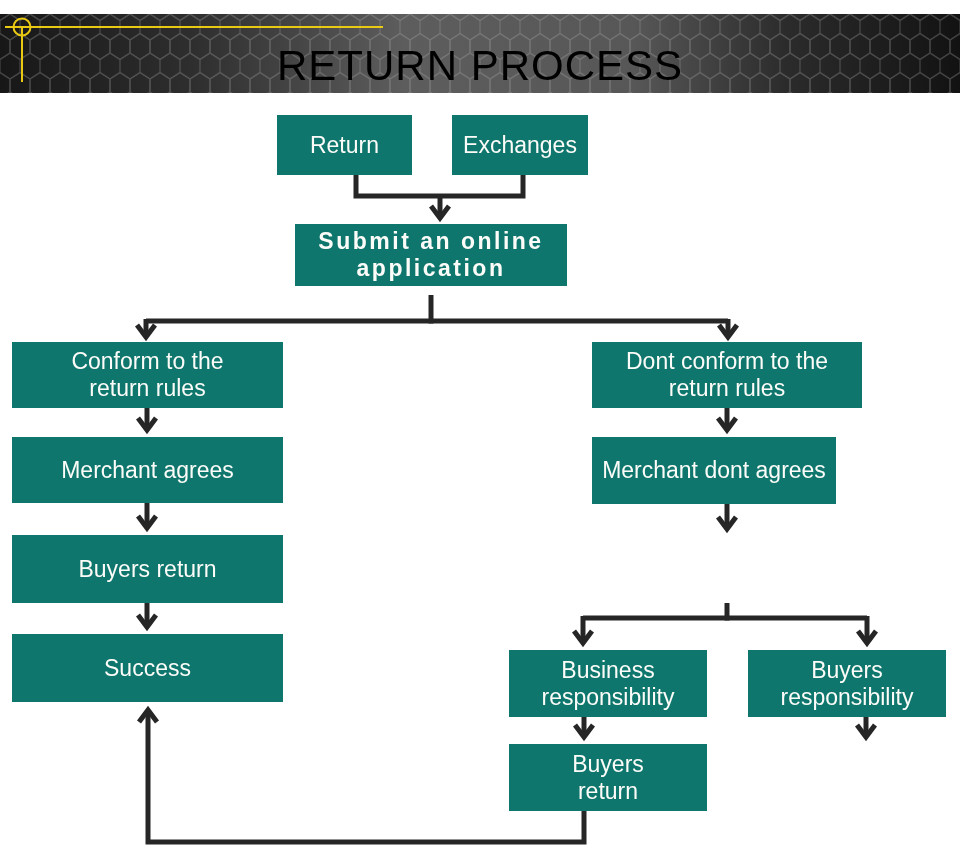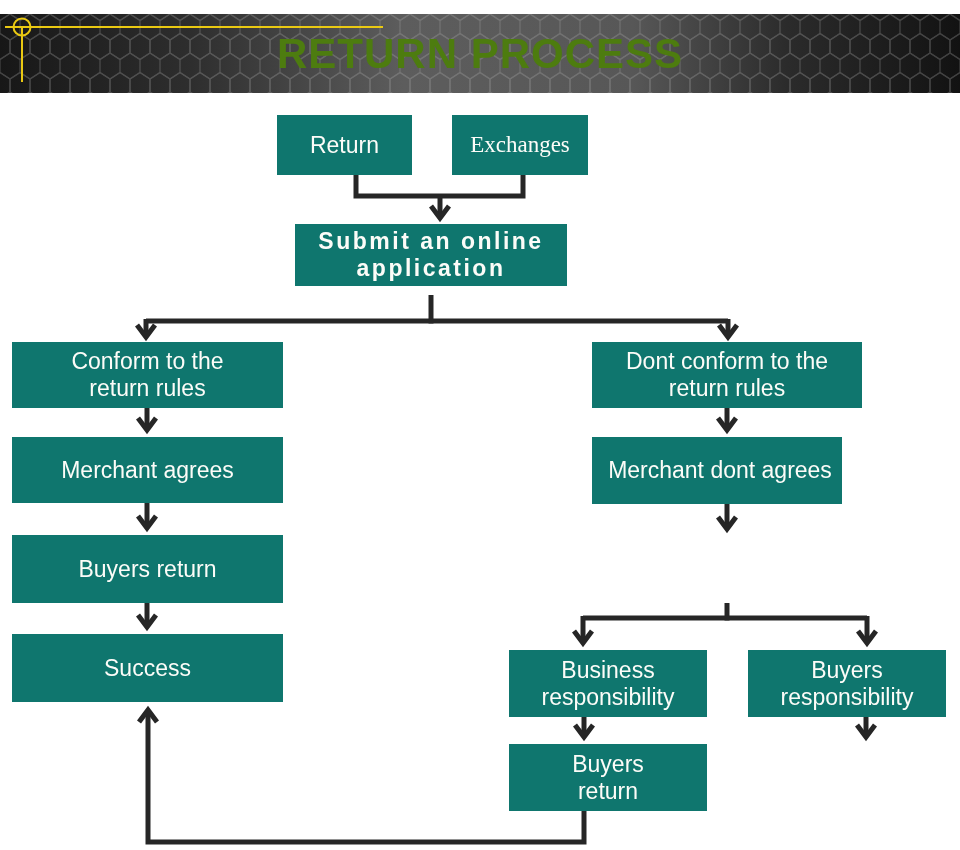--- a/index.html
+++ b/index.html
@@ -7,24 +7,24 @@
     position:relative; width:960px; height:850px;
     background:#ffffff; overflow:hidden;
     font-family:"Liberation Sans", sans-serif;
   }
   
   .banner {
     position:absolute; left:0; top:14px; width:960px; height:79px;
   }
   .banner svg.mesh { position:absolute; left:0; top:0; }
   .banner-title {
-    position:absolute; left:0; top:0; width:100%; height:79px;
+    position:absolute; left:0; top:12px; width:100%; height:79px;
     margin:0; line-height:79px; text-align:center;
-    font-size:42px; font-weight:bold; letter-spacing:1px;
-    color:#4d7c0f;
+    font-size:42px; font-weight:normal; letter-spacing:1px;
+    color:#000000;
   }
   
   svg.connectors {
     position:absolute; left:0; top:0; pointer-events:none;
   }
   
   .node {
     position:absolute; background:#0f766e;
     display:flex; align-items:center; justify-content:center;
     text-align:center; white-space:pre-line;
@@ -99,38 +99,38 @@
 
       <path d="M584,717 L584,737" marker-end="url(#arrowhead)"></path>
       <path d="M866,717 L866,737" marker-end="url(#arrowhead)"></path>
 
       <path d="M584,811 L584,842 L148,842 L148,710" marker-end="url(#arrowhead)"></path>
     </g>
   </svg>
 
   <div class="node" style="left:277px; top:115px; width:135px; height:60px;">Return</div>
 
-  <div class="node" style="left:452px; top:115px; width:136px; height:60px;font-family:Liberation Serif, serif;">Exchanges</div>
+  <div class="node" style="left:452px; top:115px; width:136px; height:60px;">Exchanges</div>
 
   <div class="node spaced" style="left:295px; top:224px; width:272px; height:62px;font-weight:bold;">Submit an online
 application</div>
 
   <div class="node" style="left:12px; top:342px; width:271px; height:66px;">Conform to the
 return rules</div>
 
   <div class="node" style="left:12px; top:437px; width:271px; height:66px;">Merchant agrees</div>
 
   <div class="node" style="left:12px; top:535px; width:271px; height:68px;">Buyers return</div>
 
   <div class="node" style="left:12px; top:634px; width:271px; height:68px;">Success</div>
 
   <div class="node" style="left:592px; top:342px; width:270px; height:66px;">Dont conform to the
 return rules</div>
 
-  <div class="node" style="left:592px; top:437px; width:244px; height:67px;padding-left:6px;">Merchant dont agrees</div>
+  <div class="node" style="left:592px; top:437px; width:244px; height:67px;">Merchant dont agrees</div>
 
 
   <div class="node" style="left:509px; top:650px; width:198px; height:67px;">Business
 responsibility</div>
 
   <div class="node" style="left:748px; top:650px; width:198px; height:67px;">Buyers
 responsibility</div>
 
   <div class="node" style="left:509px; top:744px; width:198px; height:67px;">Buyers
 return</div>

